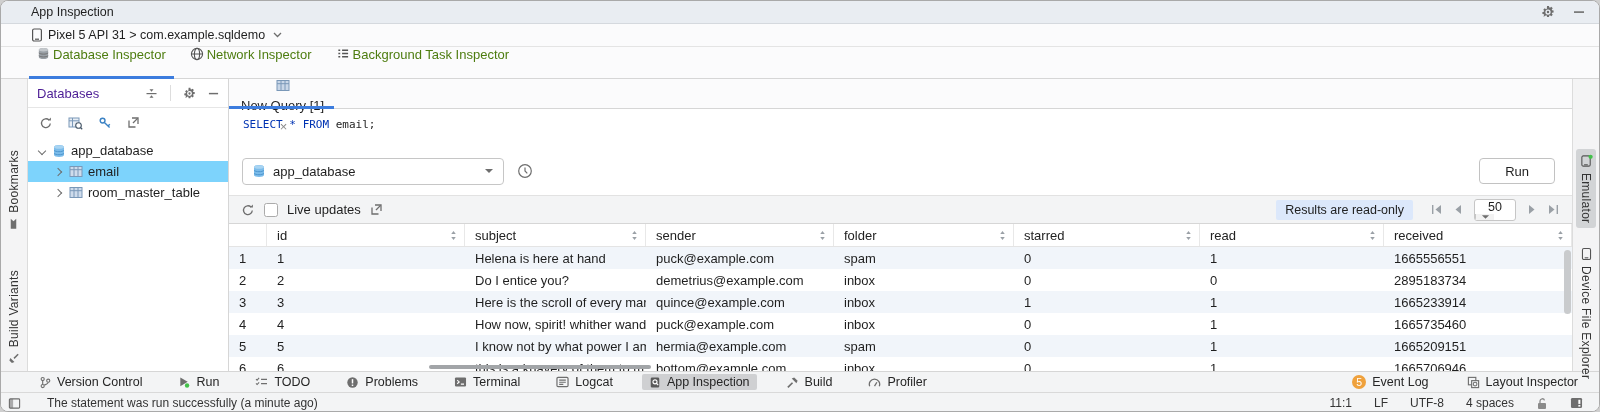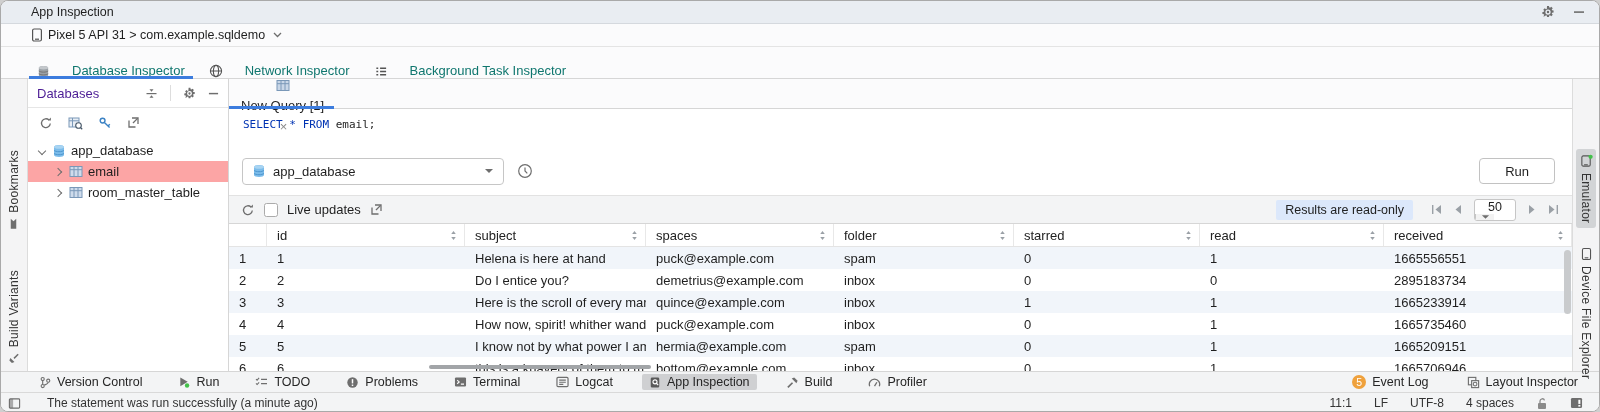--- a/index.html
+++ b/index.html
@@ -16,22 +16,22 @@
   .titlebar{height:23px; background:#E9EDF2; border-bottom:1px solid #D5D9DE;
     display:flex; align-items:center; padding:0 14px 0 30px; font-size:12.5px;}
   .titlebar .spacer{flex:1}
   .titlebar .ic{margin-left:18px; cursor:pointer;}
 
   .devicebar{height:23px; background:#FBFBFC; border-bottom:1px solid #E4E4E4;
     display:flex; align-items:center; gap:5px; padding-left:30px; font-size:12.5px;}
 
   .itabs{height:32px; background:#FBFBFC; border-bottom:1px solid #D6D6D6;
     display:flex; align-items:stretch; padding-left:24px;}
-  .itab{display:flex; align-items:flex-end; gap:22px; padding:0 12px; position:relative;
-    cursor:pointer; color:#0f766e;}
+  .itab{display:flex; align-items:flex-start; gap:3px; padding:0 12px; position:relative;
+    cursor:pointer; color:#4d7c0f;}
   .itab.active::after{content:""; position:absolute; left:4px; right:4px; bottom:-1px;
     height:3px; background:#3C7CDE;}
 
   
   .body{display:flex; height:292px; align-items:stretch;}
 
   .edge{width:27px; background:#F4F4F5; display:flex; flex-direction:column; align-items:center;}
   .edge.left{border-right:1px solid #DCDCDC; padding-top:66px; gap:30px;}
   .edge.right{border-left:1px solid #DCDCDC; padding-top:70px; gap:14px;}
   .edge-item{display:flex; flex-direction:column; align-items:center; gap:5px; cursor:pointer;
@@ -42,21 +42,21 @@
 
   .sidebar{width:201px; border-right:1px solid #D6D6D6; background:#fff;
     display:flex; flex-direction:column;}
   .sb-head{height:29px; border-bottom:1px solid #E6E6E6; display:flex; align-items:center;
     padding:0 9px; gap:12px;}
   .sb-head .t{flex:1; color:#4c1d95;}
   .sb-tools{height:29px; display:flex; align-items:center; gap:15px; padding:0 11px;}
   .vdiv{width:1px; height:16px; background:#DDD;}
   .tree{padding-top:3px;}
   .tree-row{height:21px; display:flex; align-items:center; gap:5px; cursor:pointer; font-size:13px;}
-  .tree-row.sel{background:#fca5a5;}
+  .tree-row.sel{background:#7dd3fc;}
   .chev{width:10px; height:10px; position:relative; flex:0 0 10px;}
   .chev::before{content:""; position:absolute; left:2px; top:2px; width:5px; height:5px;
     border-right:1.4px solid #6E6E6E; border-bottom:1.4px solid #6E6E6E;}
   .chev.exp::before{transform:rotate(45deg);}
   .chev.col::before{transform:rotate(-45deg); left:1px; top:2px;}
 
   .main{flex:1; min-width:0; display:flex; flex-direction:column; background:#fff; position:relative;}
   .qtabs{height:30px; background:#FBFBFC; border-bottom:1px solid #D6D6D6; display:flex;}
   .qtab{display:flex; align-items:center; gap:6px; padding:0 10px 0 12px; position:relative; cursor:pointer;flex-direction:column;}
   .qtab.active::after{content:""; position:absolute; left:0; right:0; bottom:-1px; height:3px; background:#3C7CDE;}
@@ -399,21 +399,21 @@
             <div class="hc">
               <span>subject</span>
               <span class="ic">
                 <svg width="7" height="11" viewBox="0 0 8 12">
                   <path d="M4 .8l2.6 3.6H1.4z" fill="#9AA0A6"></path>
                   <path d="M4 11.2L1.4 7.6h5.2z" fill="#9AA0A6"></path>
                 </svg>
               </span>
             </div>
             <div class="hc">
-              <span>spaces</span>
+              <span>sender</span>
               <span class="ic">
                 <svg width="7" height="11" viewBox="0 0 8 12">
                   <path d="M4 .8l2.6 3.6H1.4z" fill="#9AA0A6"></path>
                   <path d="M4 11.2L1.4 7.6h5.2z" fill="#9AA0A6"></path>
                 </svg>
               </span>
             </div>
             <div class="hc">
               <span>folder</span>
               <span class="ic">

